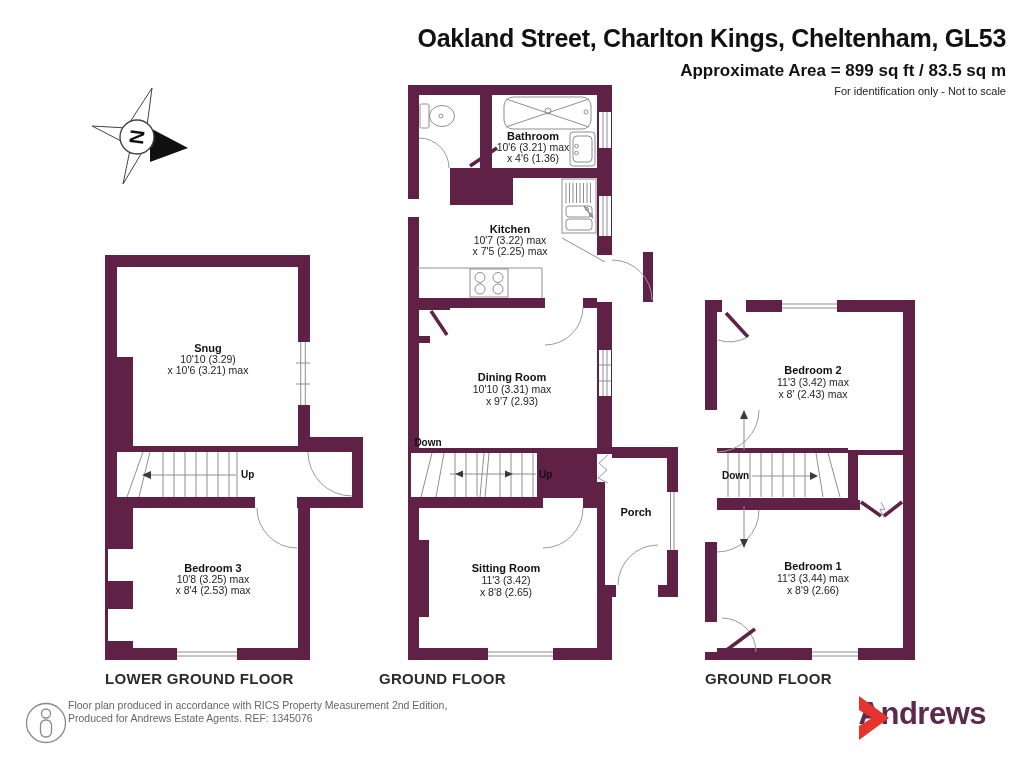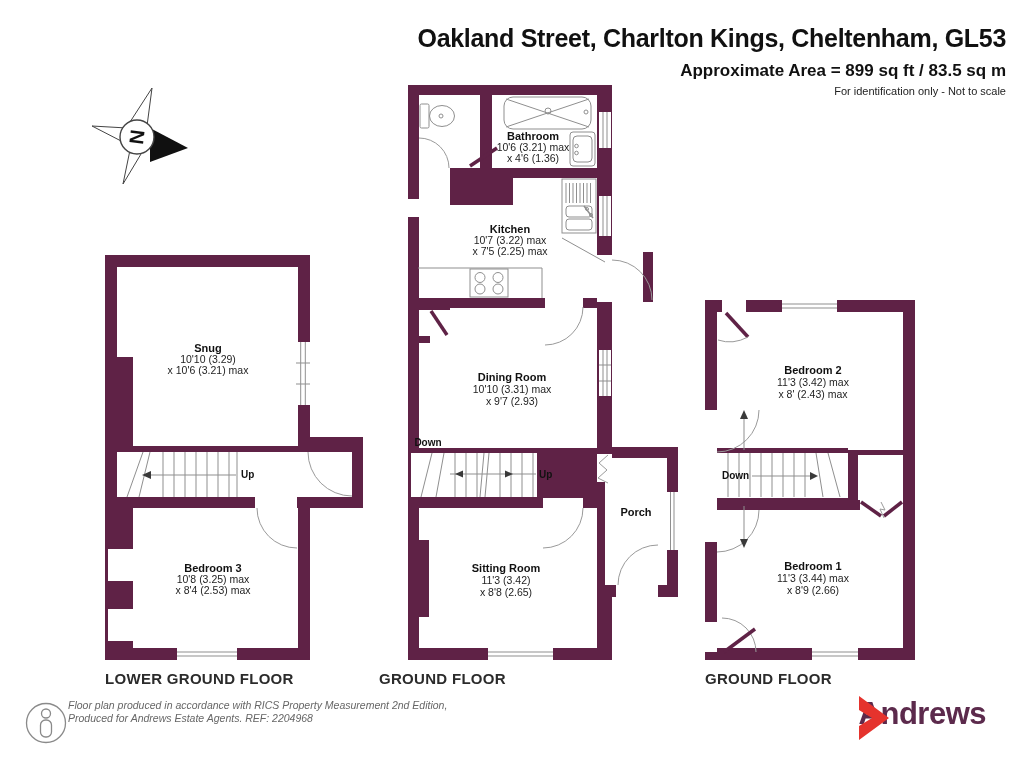--- a/index.html
+++ b/index.html
@@ -13,21 +13,21 @@
   svg{position:absolute;}
   .wall{fill:#5f2246;stroke:none;}
   .room{fill:#ffffff;stroke:none;}
   .thin{stroke:#8f8f8f;stroke-width:1;fill:none;}
   .arc{stroke:#9a9a9a;stroke-width:1;fill:none;}
   .leaf{stroke:#5f2246;stroke-width:3.5;fill:none;}
   .ah{fill:#3a3a3a;stroke:none;}
   .rn{font:bold 11px "Liberation Sans", sans-serif;fill:#111;text-anchor:middle;}
   .rd{font:10.5px "Liberation Sans", sans-serif;fill:#1d1d1d;text-anchor:middle;}
   .sd{font:bold 10px "Liberation Sans", sans-serif;fill:#111;}
-  #footer{position:absolute;left:68px;top:699px;font-size:10.5px;color:#666;line-height:13px;font-style:italic;}
+  #footer{position:absolute;left:68px;top:699px;font-size:10.5px;color:#666;line-height:13px;}
   #footer .cr{padding-left:14px;}
   #logo{position:absolute;right:32px;top:696px;display:flex;}
   #logo .brand{font-size:31px;font-weight:bold;color:#5c2a4c;letter-spacing:-.5px;margin-right:6px;}
 </style>
 </head>
 <body>
 
 <div id="page">
 
   <div id="title" class="hdr">Oakland Street, Charlton Kings, Cheltenham, GL53</div>
@@ -299,21 +299,21 @@
   <div class="floorlabel" style="left:379px;top:670px">GROUND FLOOR</div>
   <div class="floorlabel" style="left:705px;top:670px">GROUND FLOOR</div>
 
   <svg style="left:25px;top:700px" width="42" height="46" viewBox="0 0 42 46">
     <circle cx="21" cy="23" r="19.5" fill="none" stroke="#8a8a8a" stroke-width="1.3"></circle>
     <circle cx="21" cy="13.5" r="4.5" fill="none" stroke="#8a8a8a" stroke-width="1.3"></circle>
     <rect x="15.5" y="20" width="11" height="17" rx="5" fill="none" stroke="#8a8a8a" stroke-width="1.3"></rect>
   </svg>
   <div id="footer">
     <div>Floor plan produced in accordance with RICS Property Measurement 2nd Edition,</div>
-    <div>Produced for Andrews Estate Agents.   REF: 2204968</div>
+    <div>Produced for Andrews Estate Agents.   REF: 1345076</div>
   </div>
 
   <div id="logo">
     <span class="brand">Andrews</span>
     <svg width="30" height="44" viewBox="0 0 30 44">
       <polygon points="0,0 30,22 0,44 0,30 13,22 0,14" fill="#e5332d"></polygon>
     </svg>
   </div>
 
 </div>

